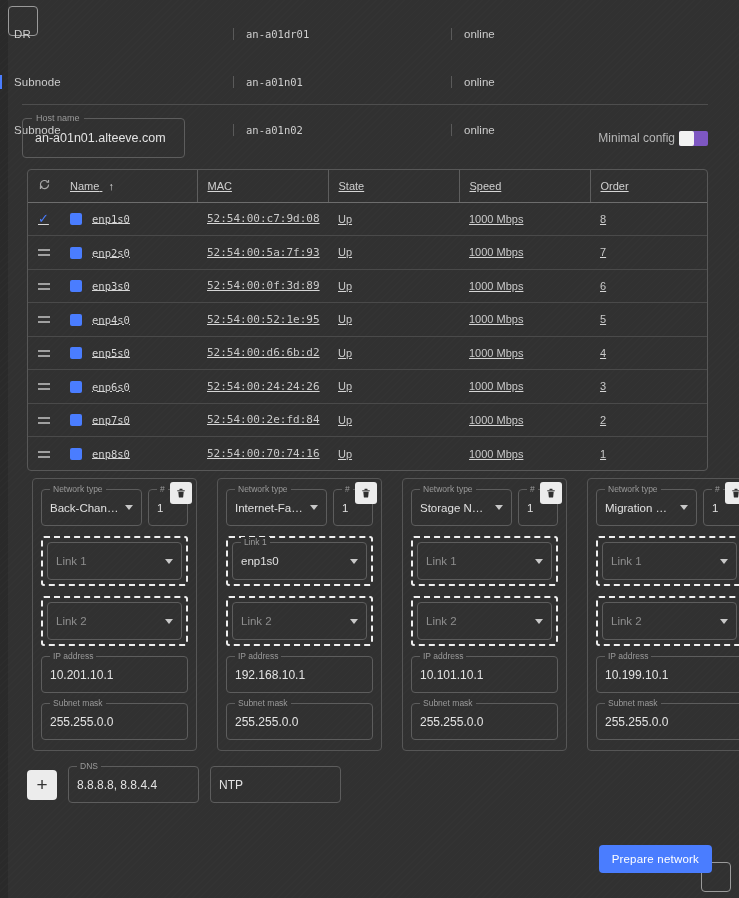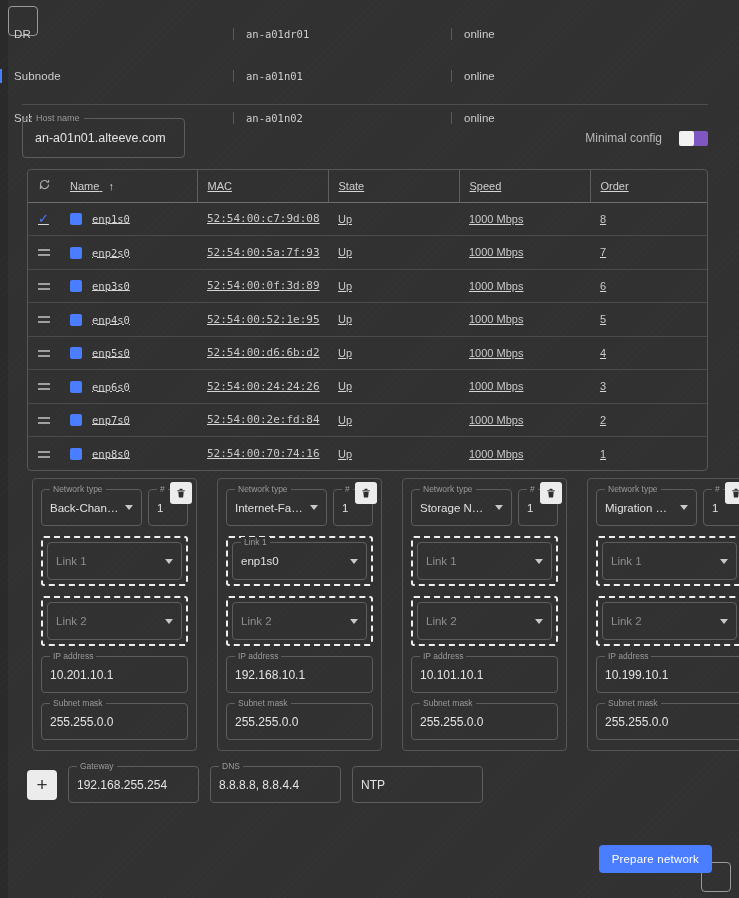--- a/index.html
+++ b/index.html
@@ -56,21 +56,21 @@
     left: 0; top: 26px;
     width: 700px;
   }
   .node-row {
     display: flex;
     align-items: center;
     height: 16px;
     margin-bottom: 0px;
     position: relative;
   }
-  .node-row + .node-row { margin-top: 10px; }
+  .node-row + .node-row { margin-top: 16px; }
   .node-marker {
     width: 2px;
     height: 14px;
     margin-right: 12px;
     background: transparent;
     flex: 0 0 2px;
   }
   .node-marker.active { background: #4a7dff; }
   .node-type {
     width: 219px;
@@ -136,21 +136,21 @@
     color: #e3e3e3;
     white-space: nowrap;
     overflow: hidden;
   }
 
   .hostname-field { width: 163px; }
 
   .toggle-wrap {
     display: flex;
     align-items: center;
-    gap: 17px;
+    gap: 4px;
     margin-left: 28px;
   }
   .toggle-label {
     font-size: 12px;
     color: #b8b8b8;
   }
   .switch {
     width: 29px; height: 15px;
     border-radius: 2px;
     background: #7e57c2;
@@ -702,24 +702,20 @@
       <div class="text-field">
         <span class="legend">Subnet mask</span>
         <span class="value">255.255.0.0</span>
       </div>
     </div>
   </div>
 
 <div class="bottom-row">
   <div class="add-btn">+</div>
   <div class="text-field bottom-field">
-    <span class="legend">Gateway</span>
-    <span class="value">192.168.255.254</span>
-  </div>
-  <div class="text-field bottom-field">
     <span class="legend">DNS</span>
     <span class="value">8.8.8.8, 8.8.4.4</span>
   </div>
   <div class="text-field bottom-field">
     <span class="value placeholder">NTP</span>
   </div>
 </div>
 
 <div class="actions">
   <button class="primary-btn">Prepare network</button>

